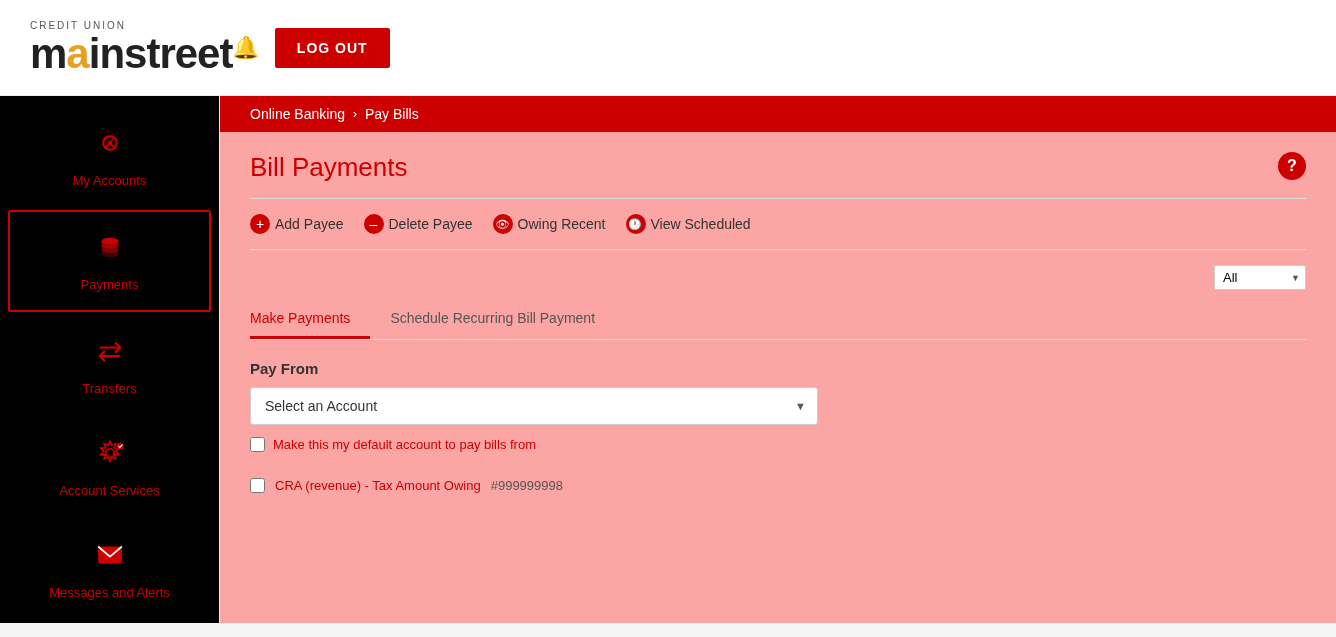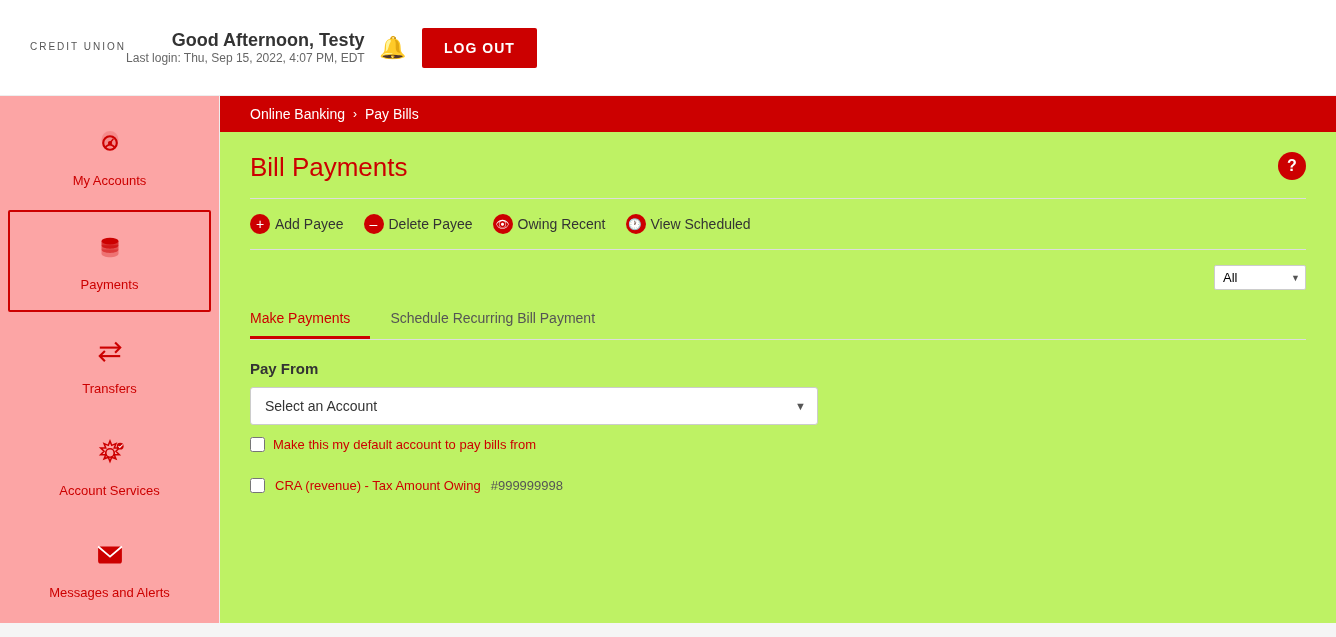--- a/index.html
+++ b/index.html
@@ -70,21 +70,21 @@
 
     
     .main-layout {
       display: flex;
       height: calc(637px - 110px);
     }
 
     
     .sidebar {
       width: 220px;
-      background: #fca5a5;
+      background: #000000;
       border-right: 1px solid #eee;
       display: flex;
       flex-direction: column;
       padding-top: 10px;
       flex-shrink: 0;
     }
     .sidebar-item {
       display: flex;
       flex-direction: column;
       align-items: center;
@@ -101,21 +101,21 @@
       border-radius: 2px;
     }
     .sidebar-item .icon {
       font-size: 28px;
     }
     .sidebar-item-label { font-size: 13px; color: #cc0000; }
 
     
     .content-area {
       flex: 1;
-      background: #bef264;
+      background: #fca5a5;
       overflow-y: auto;
     }
 
     
     .breadcrumb {
       background: #cc0000;
       color: #fff;
       padding: 10px 30px;
       font-size: 14px;
       display: flex;
@@ -314,27 +314,26 @@
       height: 34px;
     }
   </style>
 </head>
 <body>
 
 <div class="header">
   <div class="logo-area">
     <div class="logo-wrapper">
       <span class="logo-credit-union">CREDIT UNION</span>
+      <div class="logo-text">
+        <span>m</span><span class="logo-o">a</span><span>instreet</span>
+      </div>
     </div>
   </div>
   <div class="header-right">
-    <div class="header-greeting">
-      <div class="greeting-name">Good Afternoon, Testy</div>
-      <div class="last-login">Last login: Thu, Sep 15, 2022, 4:07 PM, EDT</div>
-    </div>
     <span class="bell-icon">🔔</span>
     <button class="logout-btn">LOG OUT</button>
   </div>
 </div>
 
 <div class="main-layout">
 
   <div class="sidebar">
 
     <div class="sidebar-item">

